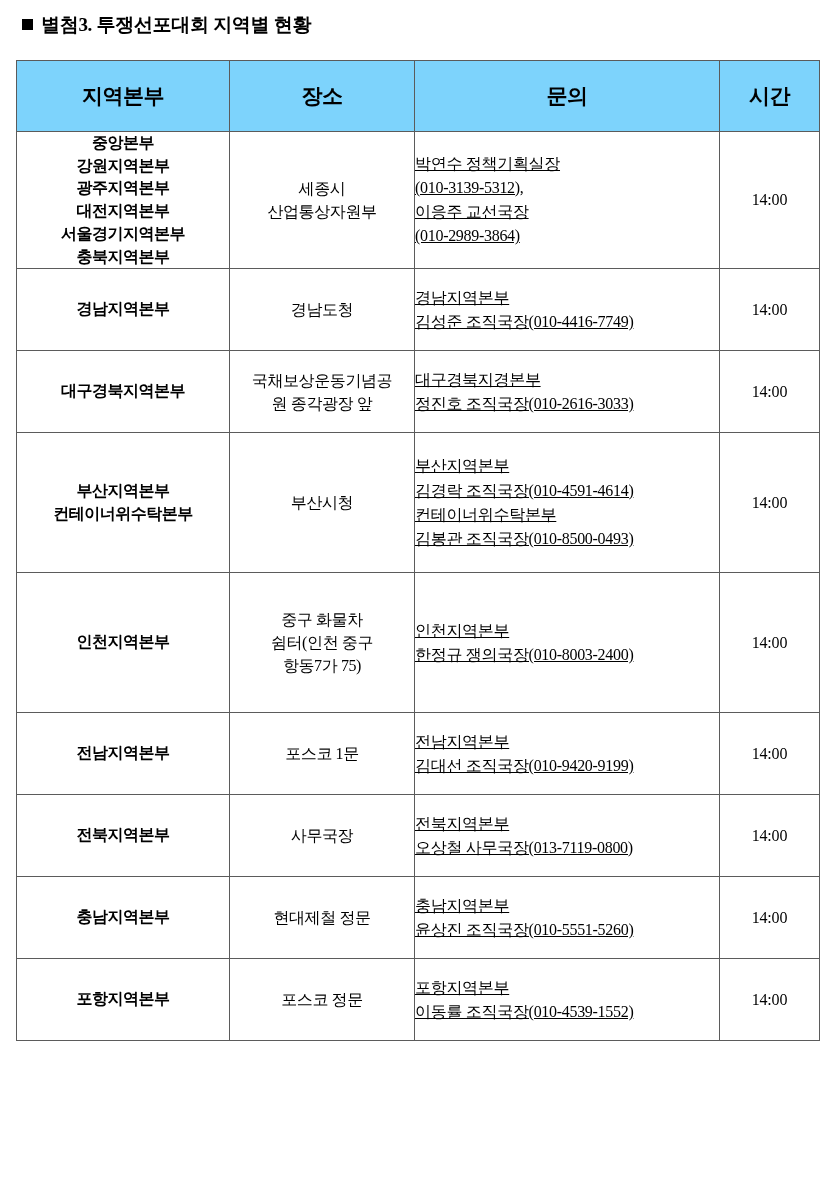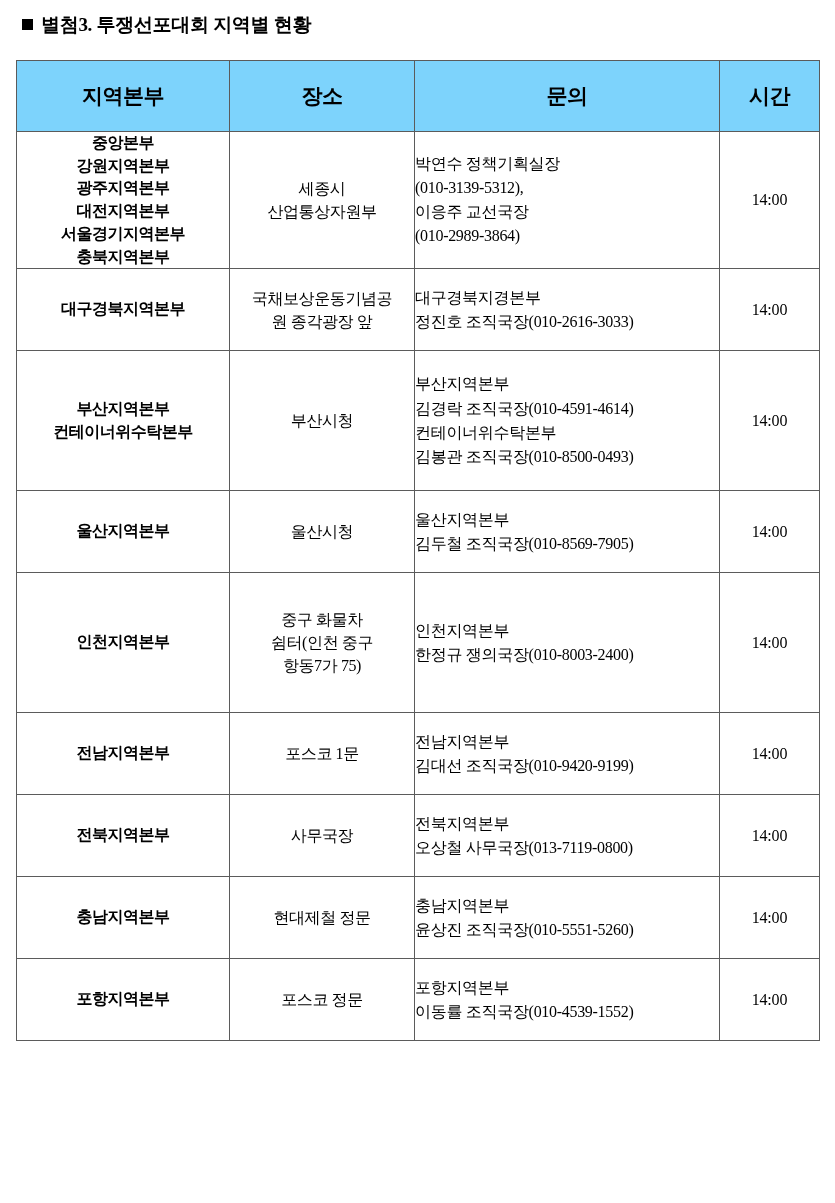--- a/index.html
+++ b/index.html
@@ -78,20 +78,21 @@
     text-align: center;
     letter-spacing: -0.4px;
     line-height: 1.45;
     padding: 8px 8px;
   }
   td.contact {
     text-align: left;
     letter-spacing: -0.3px;
     line-height: 1.52;
     padding: 8px 10px;
+    text-decoration: underline;
   }
   td.time {
     text-align: center;
     letter-spacing: -0.2px;
   }
   .lines > div { white-space: nowrap; }
   tbody tr { height: 82px; }
   tbody tr.tall { height: 136px; }
   tbody tr.mid { height: 140px; }
 </style>
@@ -143,20 +144,39 @@
               <div>(010-3139-5312),</div>
               <div>이응주 교선국장</div>
               <div>(010-2989-3864)</div>
             </div>
           </td>
           <td class="time">14:00</td>
         </tr>
         <tr>
           <td class="hq">
             <div class="lines">
+              <div>경남지역본부</div>
+            </div>
+          </td>
+          <td class="place">
+            <div class="lines">
+              <div>경남도청</div>
+            </div>
+          </td>
+          <td class="contact">
+            <div class="lines">
+              <div>경남지역본부</div>
+              <div>김성준 조직국장(010-4416-7749)</div>
+            </div>
+          </td>
+          <td class="time">14:00</td>
+        </tr>
+        <tr>
+          <td class="hq">
+            <div class="lines">
               <div>대구경북지역본부</div>
             </div>
           </td>
           <td class="place">
             <div class="lines">
               <div>국채보상운동기념공</div>
               <div>원 종각광장 앞</div>
             </div>
           </td>
           <td class="contact">
@@ -182,39 +202,20 @@
           <td class="contact">
             <div class="lines">
               <div>부산지역본부</div>
               <div>김경락 조직국장(010-4591-4614)</div>
               <div>컨테이너위수탁본부</div>
               <div>김봉관 조직국장(010-8500-0493)</div>
             </div>
           </td>
           <td class="time">14:00</td>
         </tr>
-        <tr>
-          <td class="hq">
-            <div class="lines">
-              <div>울산지역본부</div>
-            </div>
-          </td>
-          <td class="place">
-            <div class="lines">
-              <div>울산시청</div>
-            </div>
-          </td>
-          <td class="contact">
-            <div class="lines">
-              <div>울산지역본부</div>
-              <div>김두철 조직국장(010-8569-7905)</div>
-            </div>
-          </td>
-          <td class="time">14:00</td>
-        </tr>
         <tr class="mid">
           <td class="hq">
             <div class="lines">
               <div>인천지역본부</div>
             </div>
           </td>
           <td class="place">
             <div class="lines">
               <div>중구 화물차</div>
               <div>쉼터(인천 중구</div>

